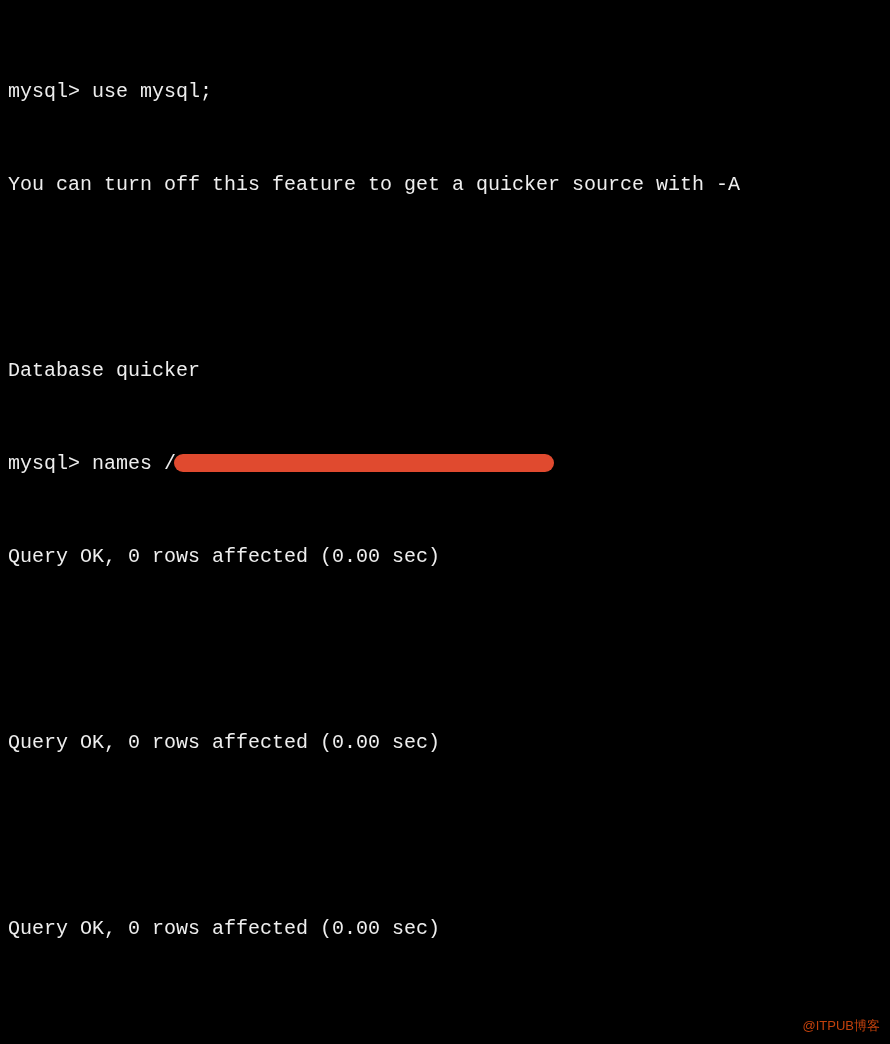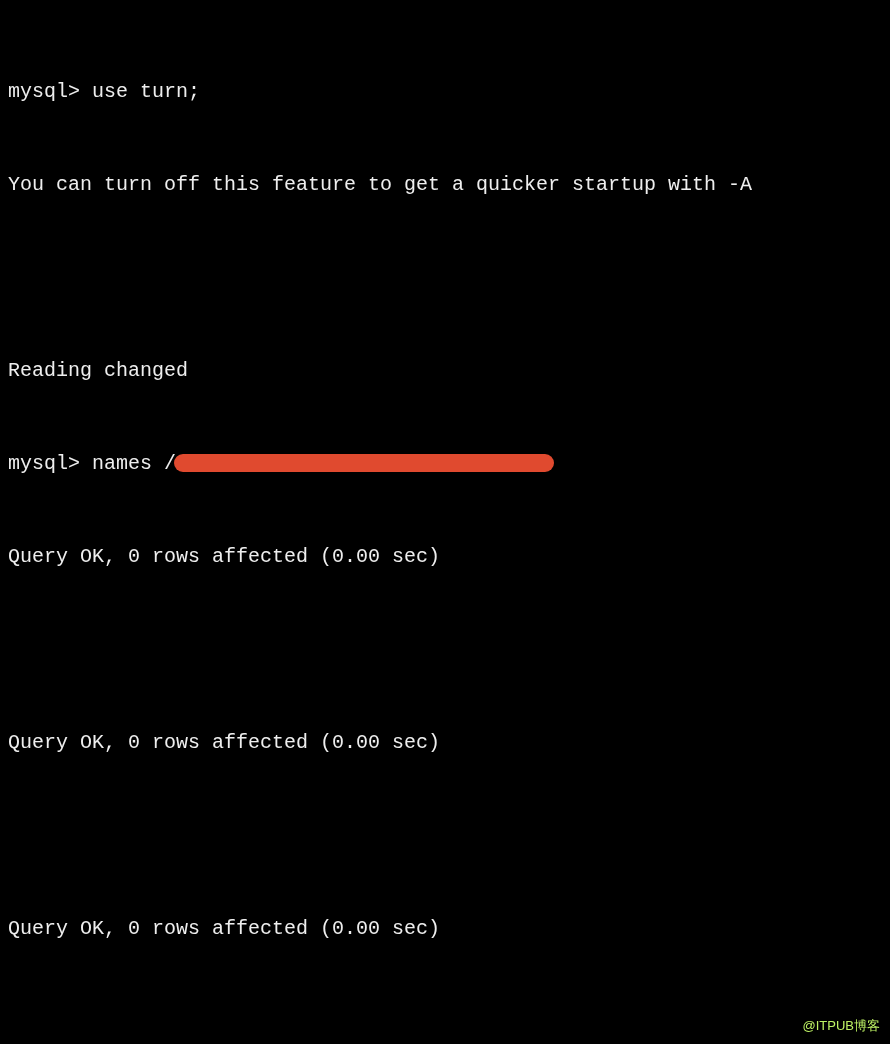--- a/index.html
+++ b/index.html
@@ -40,34 +40,34 @@
       vertical-align: middle;
       margin: 0 -2px;
       position: relative;
       top: -1px;
     }
     .watermark {
       position: absolute;
       bottom: 8px;
       right: 10px;
       font-size: 13px;
-      color: #bef264;
+      color: #c2410c;
       font-family: sans-serif;
     }
   </style>
 </head>
 <body>
 
 <div class="terminal">
   <div class="line prompt-line">
-    <span>mysql&gt;</span><span> </span><span>use turn;</span>
+    <span>mysql&gt;</span><span> </span><span>use mysql;</span>
   </div>
-  <div class="line">You can turn off this feature to get a quicker startup with -A</div>
+  <div class="line">You can turn off this feature to get a quicker source with -A</div>
   <div class="line"> </div>
-  <div class="line">Reading changed</div>
+  <div class="line">Database quicker</div>
   <div class="line prompt-line">
     <span>mysql&gt;</span><span> </span><span>names /</span><span class="redaction"></span>
   </div>
   <div class="line">Query OK, 0 rows affected (0.00 sec)</div>
   <div class="line"> </div>
   <div class="line">Query OK, 0 rows affected (0.00 sec)</div>
   <div class="line"> </div>
   <div class="line">Query OK, 0 rows affected (0.00 sec)</div>
   
   

